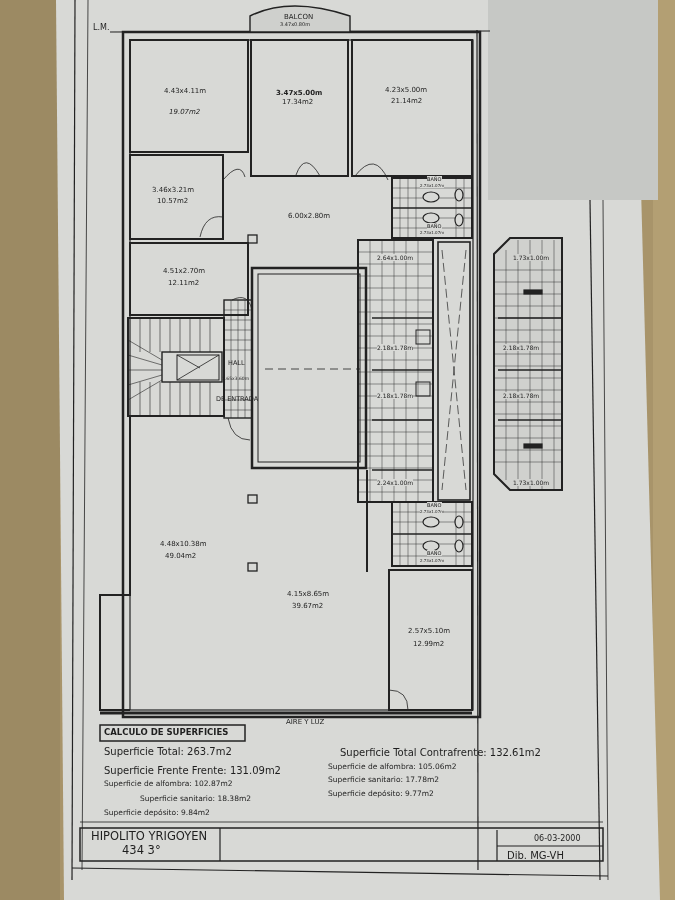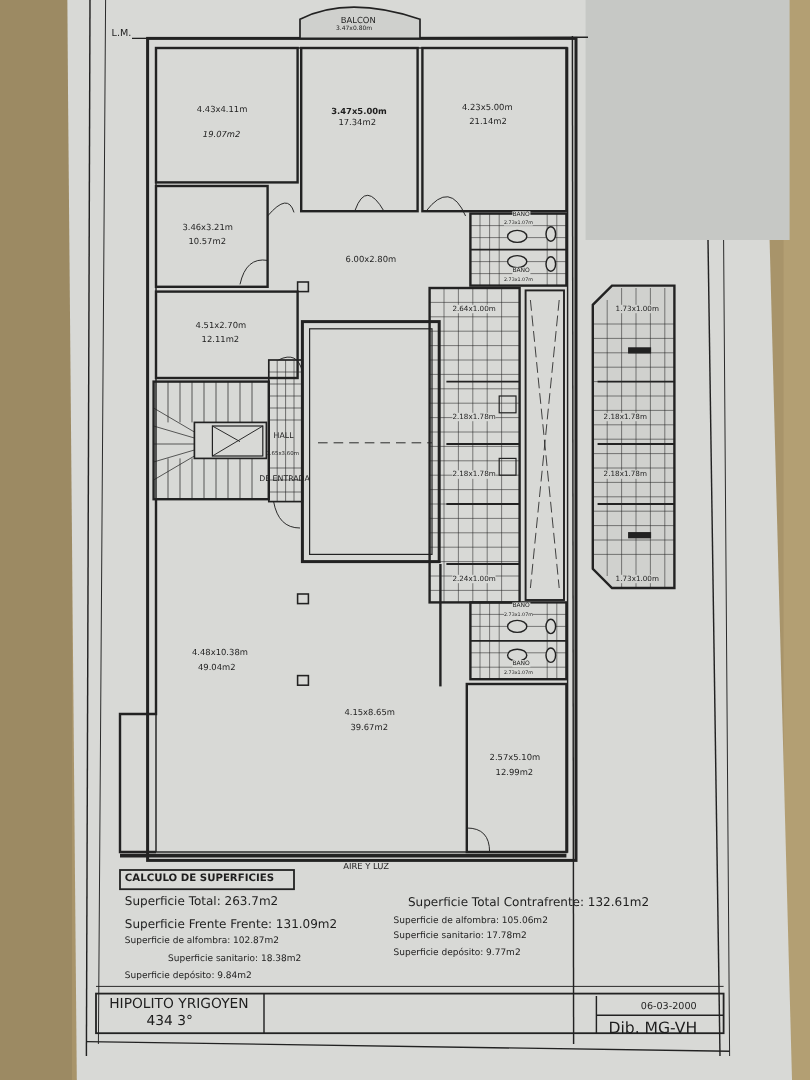--- a/index.html
+++ b/index.html
@@ -297,13 +297,13 @@
 <div class="t" style="left:104px;top:808px;font-size:7.5px;">Superficie depósito: 9.84m2</div>
 
 <div class="t" style="left:328px;top:747px;font-size:10px;margin-left:12px;">Superficie Total Contrafrente:  132.61m2</div>
 <div class="t" style="left:328px;top:762px;font-size:7.5px;">Superficie de alfombra: 105.06m2</div>
 <div class="t" style="left:328px;top:775px;font-size:7.5px;">Superficie sanitario: 17.78m2</div>
 <div class="t" style="left:328px;top:789px;font-size:7.5px;">Superficie depósito: 9.77m2</div>
 
 <div class="t" style="left:91px;top:829px;font-size:11.5px;text-align:center;">HIPOLITO YRIGOYEN</div>
 <div class="t" style="left:122px;top:843px;font-size:11.5px;">434 3°</div>
 <div class="t" style="left:507px;top:834px;font-size:8px;margin-left:27px;">06-03-2000</div>
-<div class="t" style="left:507px;top:850px;font-size:13px;">Dib. MG-VH</div>
+<div class="t" style="left:507px;top:850px;font-size:10px;">Dib. MG-VH</div>
 
 </body></html>

